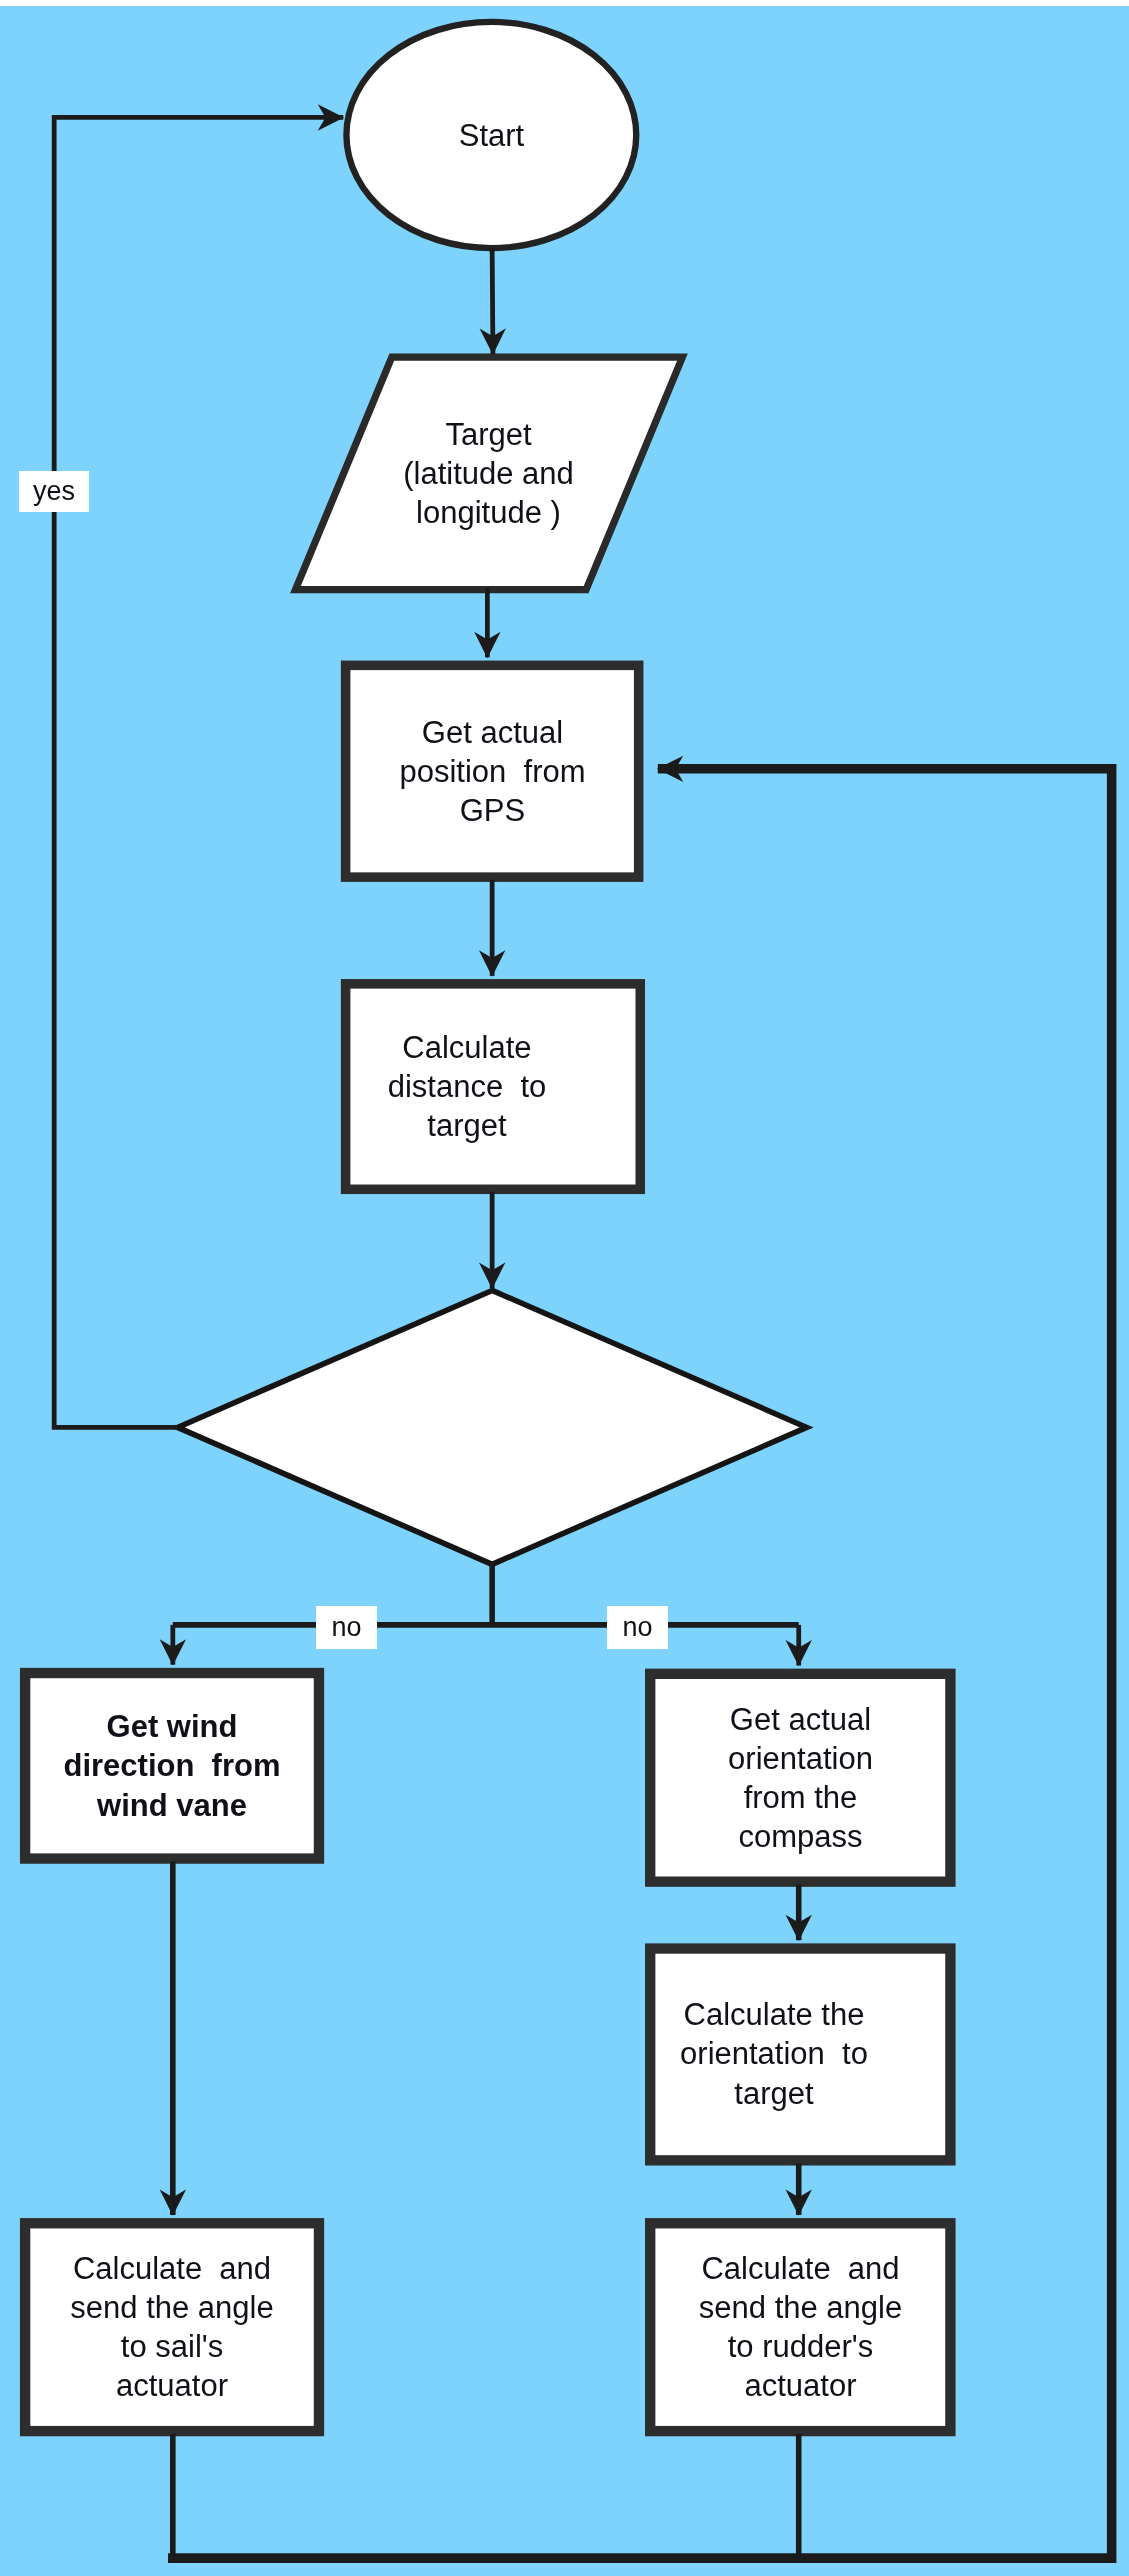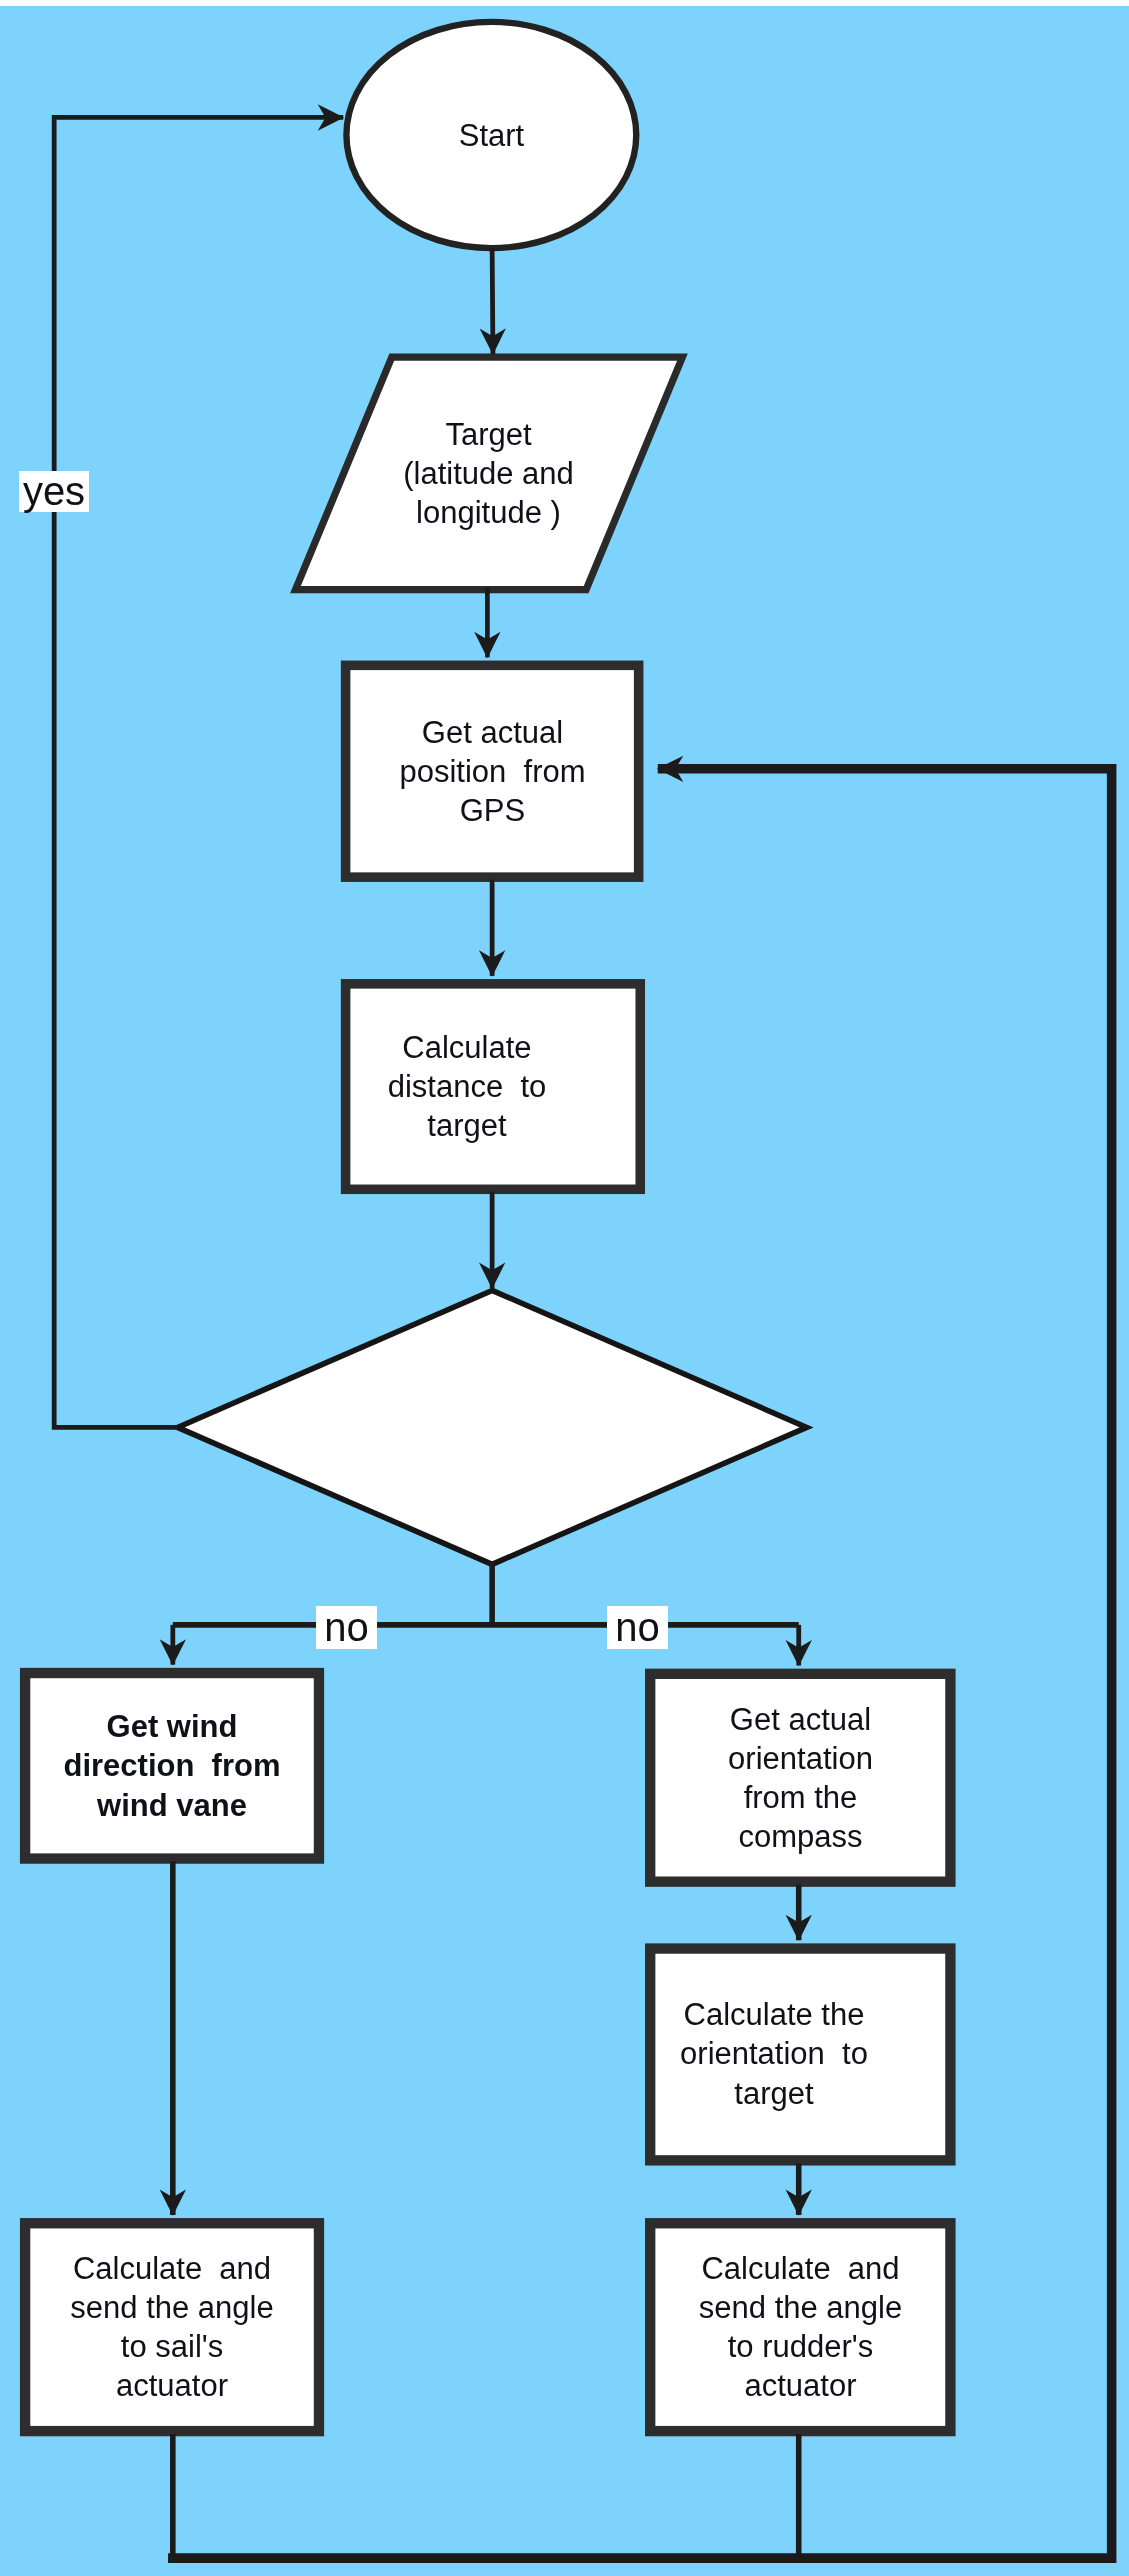--- a/index.html
+++ b/index.html
@@ -35,21 +35,21 @@
     white-space: pre-wrap;
     pointer-events: none;
   }
   .edge-label {
     position: absolute;
     display: flex;
     align-items: center;
     justify-content: center;
     text-align: center;
     color: #101018;
-    font-size: 40px;
+    font-size: 27px;
     background: #ffffff;
     white-space: pre;
     pointer-events: none;
   }
 </style>
 </head>
 <body>
 
 <div class="canvas">
 

